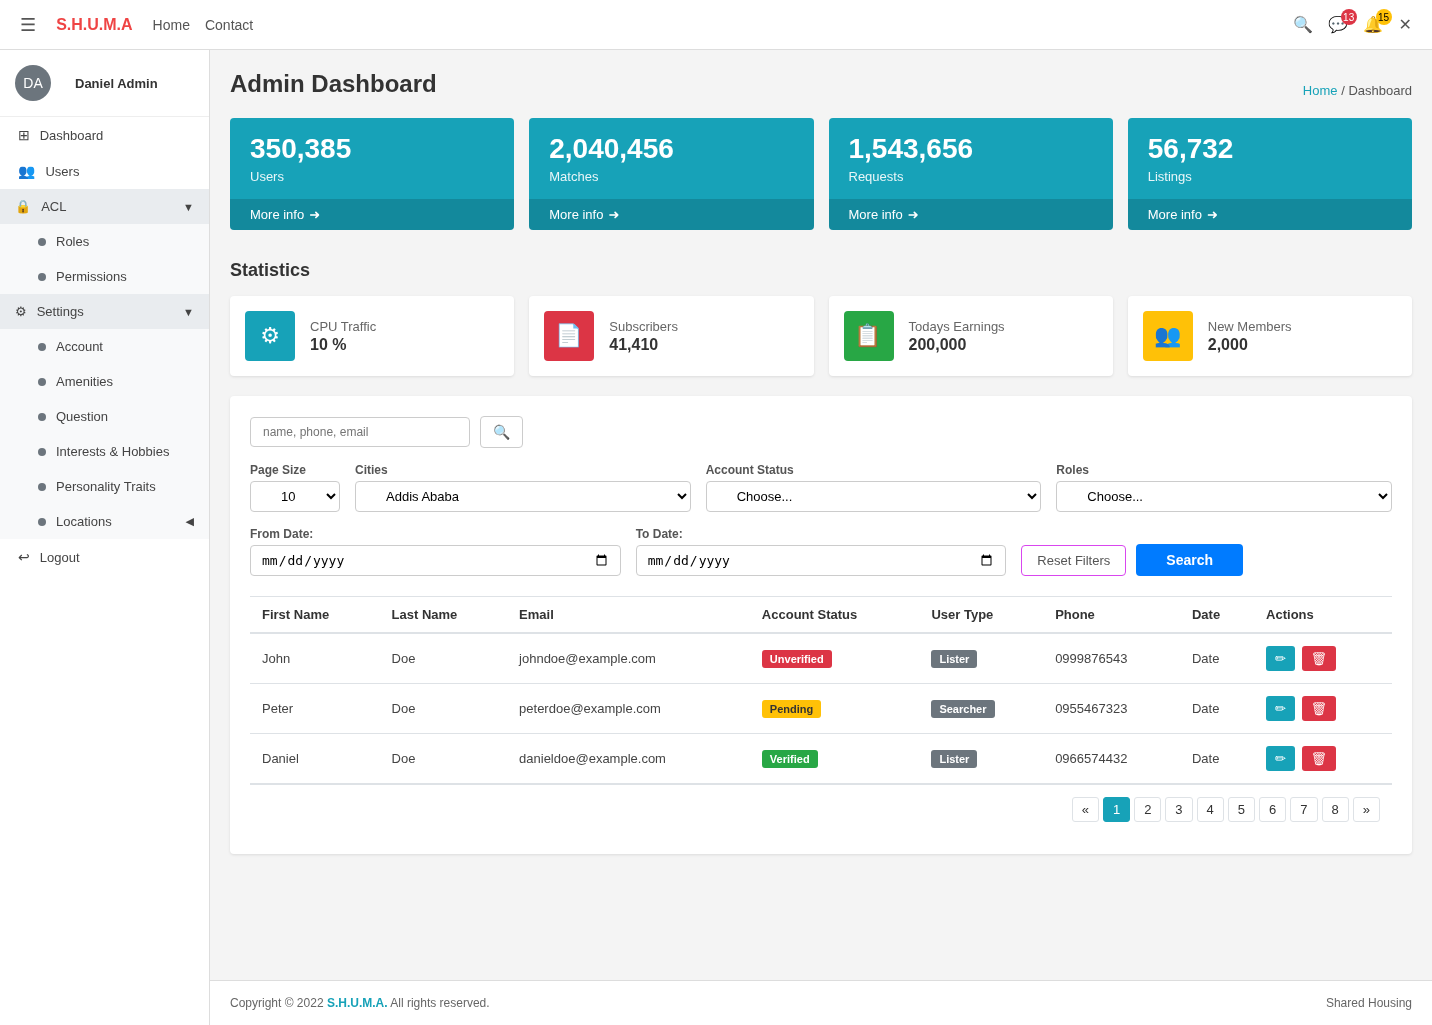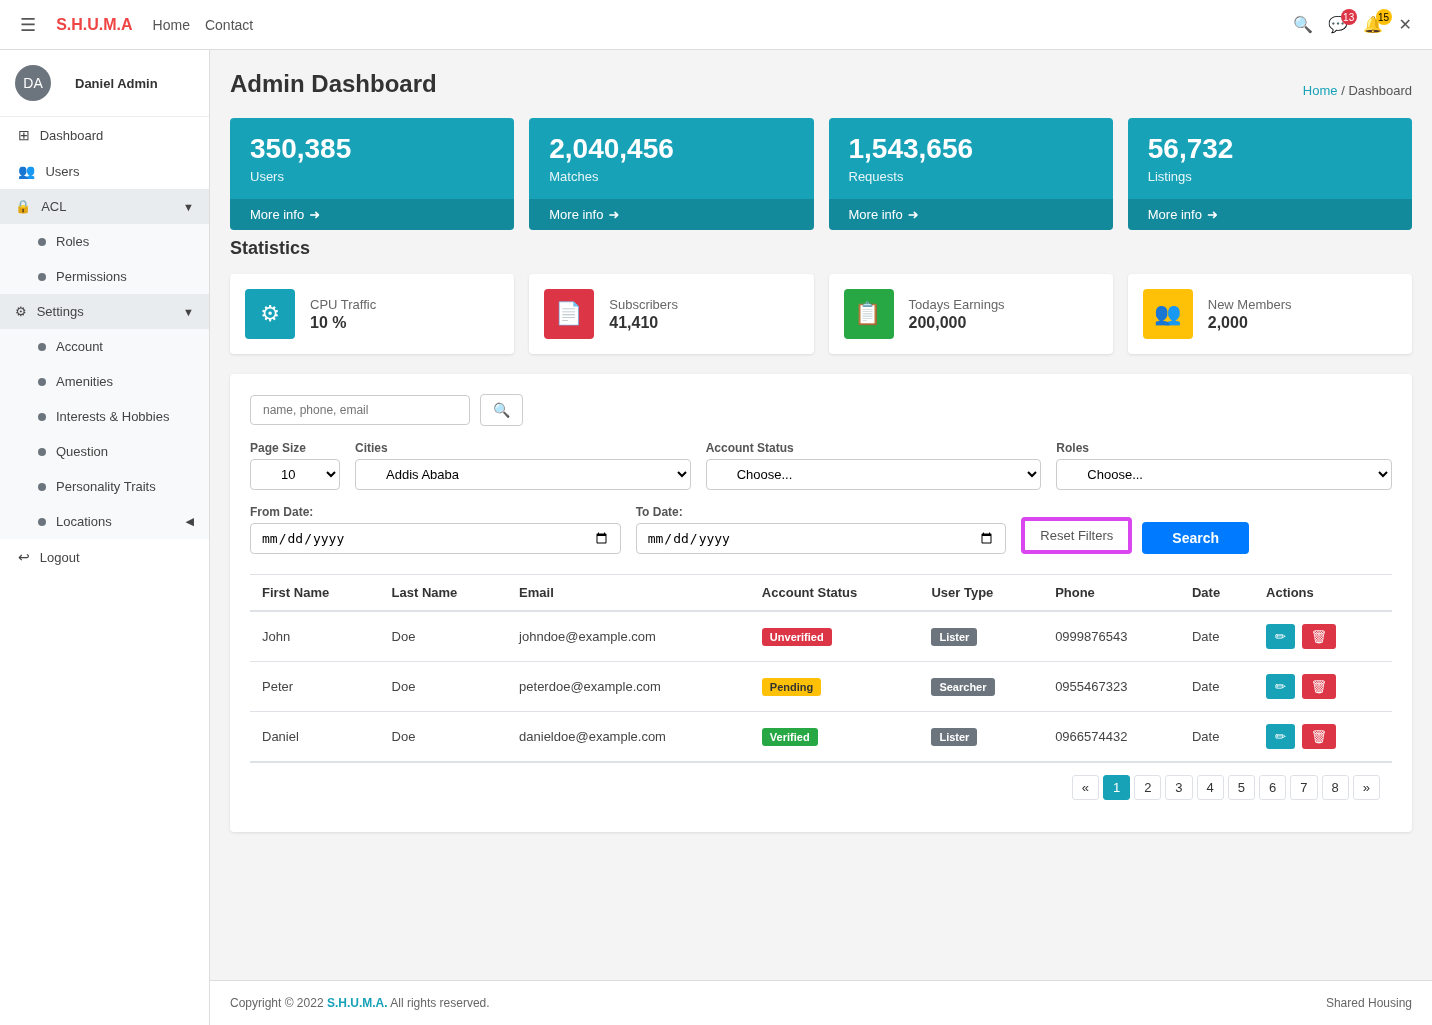--- a/index.html
+++ b/index.html
@@ -109,21 +109,21 @@
       justify-content: space-between;
       align-items: flex-end;
       margin-bottom: 20px;
     }
     .page-title { font-size: 24px; font-weight: bold; color: #333; }
     .breadcrumb { font-size: 13px; color: #555; }
     .breadcrumb a { color: #17a2b8; text-decoration: none; }
     .breadcrumb span { color: #555; }
     
     
-    .stat-cards { display: grid; grid-template-columns: repeat(4, 1fr); gap: 15px; margin-bottom: 8px; }
+    .stat-cards { display: grid; grid-template-columns: repeat(4, 1fr); gap: 15px; margin-bottom: 30px; }
     .stat-card {
       background: #17a2b8;
       border-radius: 4px;
       overflow: hidden;
       color: #fff;
     }
     .stat-card-body { padding: 15px 20px; }
     .stat-card-value { font-size: 28px; font-weight: bold; }
     .stat-card-label { font-size: 13px; margin-top: 4px; opacity: 0.9; }
     .stat-card-footer {
@@ -200,21 +200,21 @@
       width: 100%;
       outline: none;
       background: #fff;
     }
     .date-row { display: grid; grid-template-columns: 1fr 1fr 1fr; gap: 15px; align-items: end; margin-bottom: 20px; }
     .date-group label { font-size: 12px; color: #555; margin-bottom: 4px; display: block; font-weight: 600; }
     .date-input { padding: 6px 10px; border: 1px solid #ccc; border-radius: 4px; font-size: 13px; width: 100%; outline: none; }
     .btn-reset {
       padding: 7px 15px;
       background: #fff;
-      border: 4px solid #d946ef;
+      border: 1px solid #d946ef;
       border-radius: 4px;
       cursor: pointer;
       font-size: 13px;
       color: #555;
     }
     .btn-search {
       padding: 8px 30px;
       background: #007bff;
       border: none;
       border-radius: 4px;
@@ -387,25 +387,25 @@
       <div class="sidebar-item">
         <span class="dot"></span>
         <span>Account</span>
       </div>
       <div class="sidebar-item">
         <span class="dot"></span>
         <span>Amenities</span>
       </div>
       <div class="sidebar-item">
         <span class="dot"></span>
+        <span>Question</span>
+      </div>
+      <div class="sidebar-item">
+        <span class="dot"></span>
         <span>Interests &amp; Hobbies</span>
-      </div>
-      <div class="sidebar-item">
-        <span class="dot"></span>
-        <span>Question</span>
       </div>
       <div class="sidebar-item">
         <span class="dot"></span>
         <span>Personality Traits</span>
       </div>
       <div class="sidebar-item">
         <span class="dot"></span>
         <span>Locations</span>
         <span class="sidebar-chevron" style="margin-left:auto;">◀</span>
       </div>

